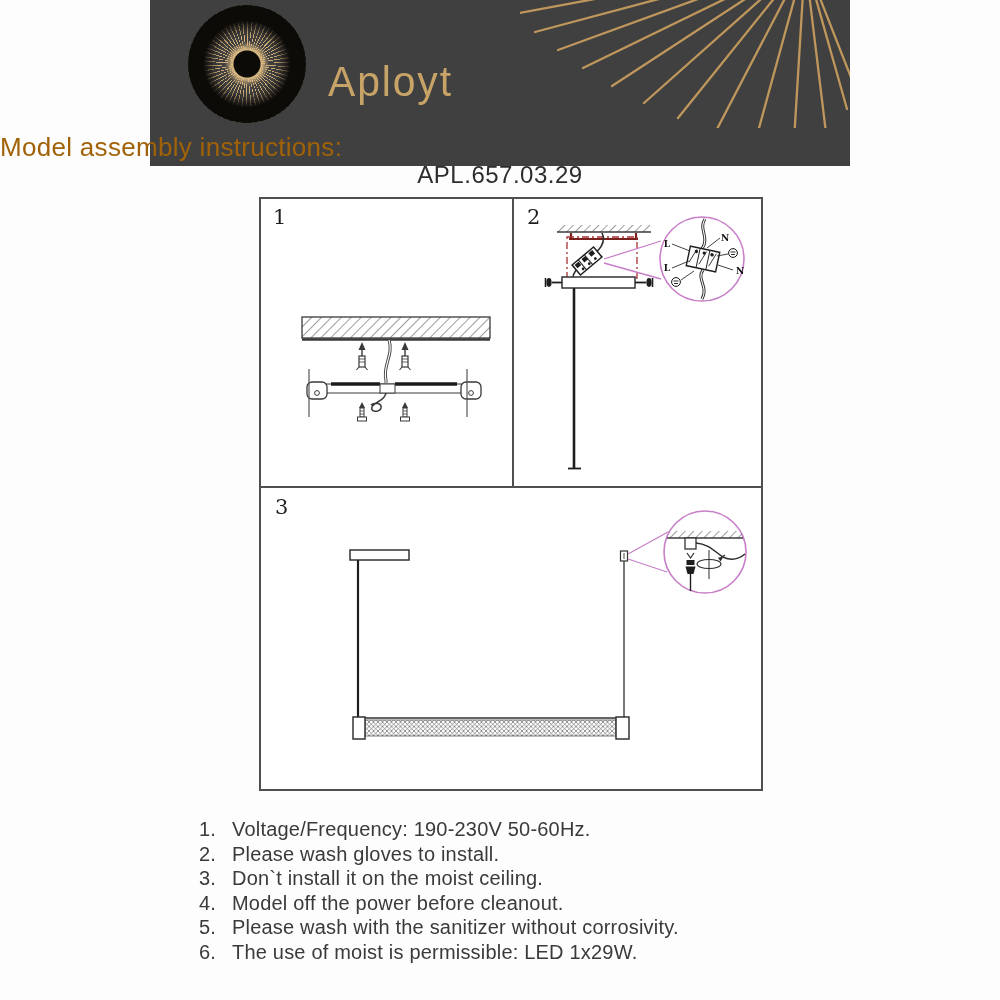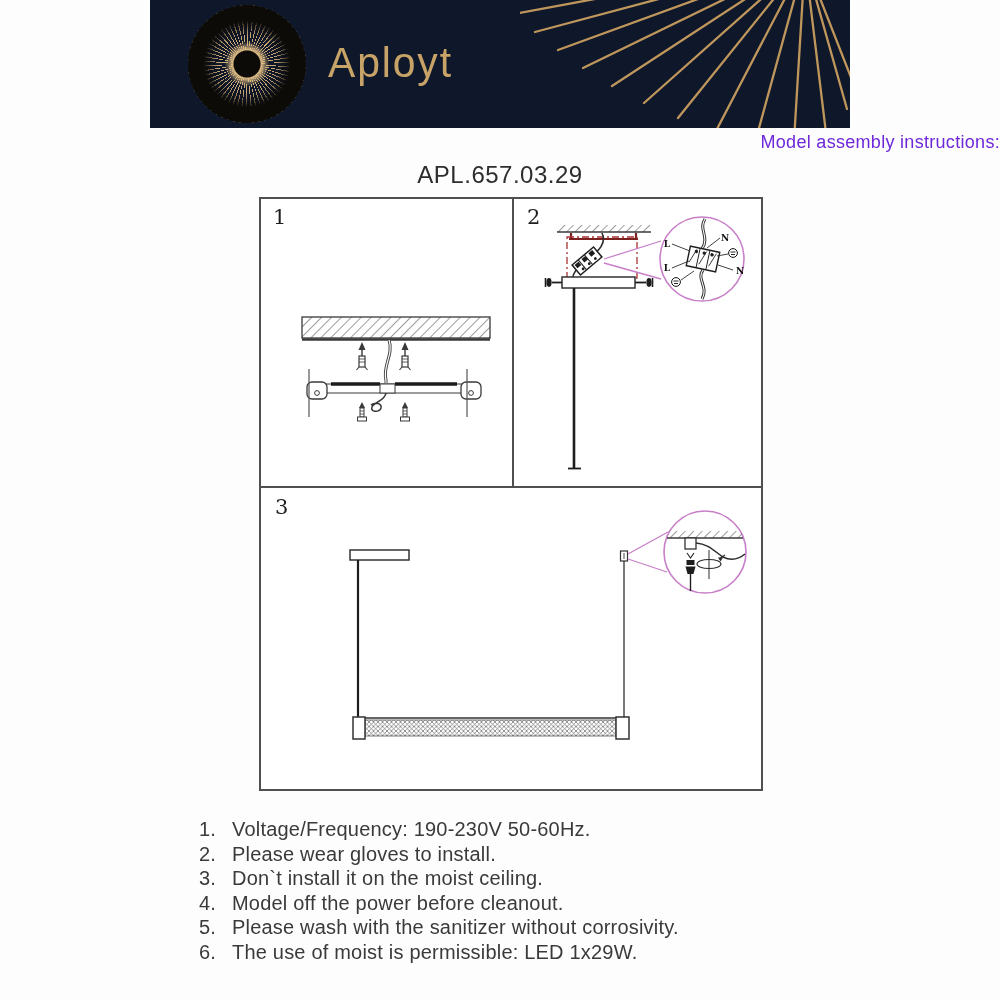--- a/index.html
+++ b/index.html
@@ -1,30 +1,30 @@
 <!DOCTYPE html>
 <html><head>
 <meta charset="utf-8">
 <style>
   html,body{margin:0;padding:0;background:#fff;}
   .page{position:relative;width:1000px;height:1000px;background:#fdfdfd;overflow:hidden;
         font-family:"Liberation Sans",sans-serif;}
   
-  .banner{position:absolute;left:150px;top:0;width:700px;height:128px;background:#0f172a;overflow:hidden;}
+  .banner{position:absolute;left:150px;top:0;width:700px;height:166px;background:#404040;overflow:hidden;}
   .sunburst{position:absolute;left:38px;top:5px;width:118px;height:118px;border-radius:50%;
     background:repeating-conic-gradient(rgba(214,178,120,.95) 0deg 1.6deg, rgba(13,11,8,0) 1.6deg 6.2deg);}
   .sunburst::before{content:'';position:absolute;inset:0;border-radius:50%;
     background:radial-gradient(circle, rgba(13,11,8,0) 0 33%, rgba(13,11,8,.25) 40%, rgba(13,11,8,.85) 50%, #0d0b08 52%);}
   .sunburst::after{content:'';position:absolute;inset:0;border-radius:50%;
     background:radial-gradient(circle, #0d0b08 0 15.5%, rgba(228,193,134,.95) 17%, rgba(228,193,134,0) 27%);}
   .brand{position:absolute;left:178px;top:50%;transform:translateY(-54%) scaleX(.95);transform-origin:left center;
     font-size:43px;font-weight:300;letter-spacing:2px;color:#c8a367;}
   .rays{position:absolute;right:0;top:0;}
   
-  .title{position:absolute;left:0;top:132px;width:100%;text-align:right;font-size:18px;color:#6d28d9;letter-spacing:.3px;}
+  .title{position:absolute;left:0;top:132px;width:100%;text-align:left;font-size:26px;color:#a16207;letter-spacing:.3px;}
   .model{position:absolute;left:0;top:161px;width:100%;text-align:center;font-size:24px;color:#2d2d2d;letter-spacing:.5px;}
   
   .figure{position:absolute;left:259px;top:197px;width:500px;height:590px;border:2px solid #4f4f4f;background:#fff;}
   .vdiv{position:absolute;left:251px;top:0;width:2px;height:287px;background:#4f4f4f;}
   .hdiv{position:absolute;left:0;top:287px;width:100%;height:2px;background:#4f4f4f;}
   .panel{position:absolute;}
   .p1{left:0;top:0;}
   .p2{left:253px;top:0;}
   .p3{left:0;top:289px;}
   .pnum{position:absolute;font-family:"DejaVu Serif",serif;font-size:21px;color:#1e1e1e;}
@@ -283,21 +283,21 @@
     </svg>
   </div>
 
   <div class="notes">
     <div class="note">
       <span class="n">1.</span>
       <span class="t">Voltage/Frequency: 190-230V 50-60Hz.</span>
     </div>
     <div class="note">
       <span class="n">2.</span>
-      <span class="t">Please wear gloves to install.</span>
+      <span class="t">Please wash gloves to install.</span>
     </div>
     <div class="note">
       <span class="n">3.</span>
       <span class="t">Don`t install it on the moist ceiling.</span>
     </div>
     <div class="note">
       <span class="n">4.</span>
       <span class="t">Model off the power before cleanout.</span>
     </div>
     <div class="note">

